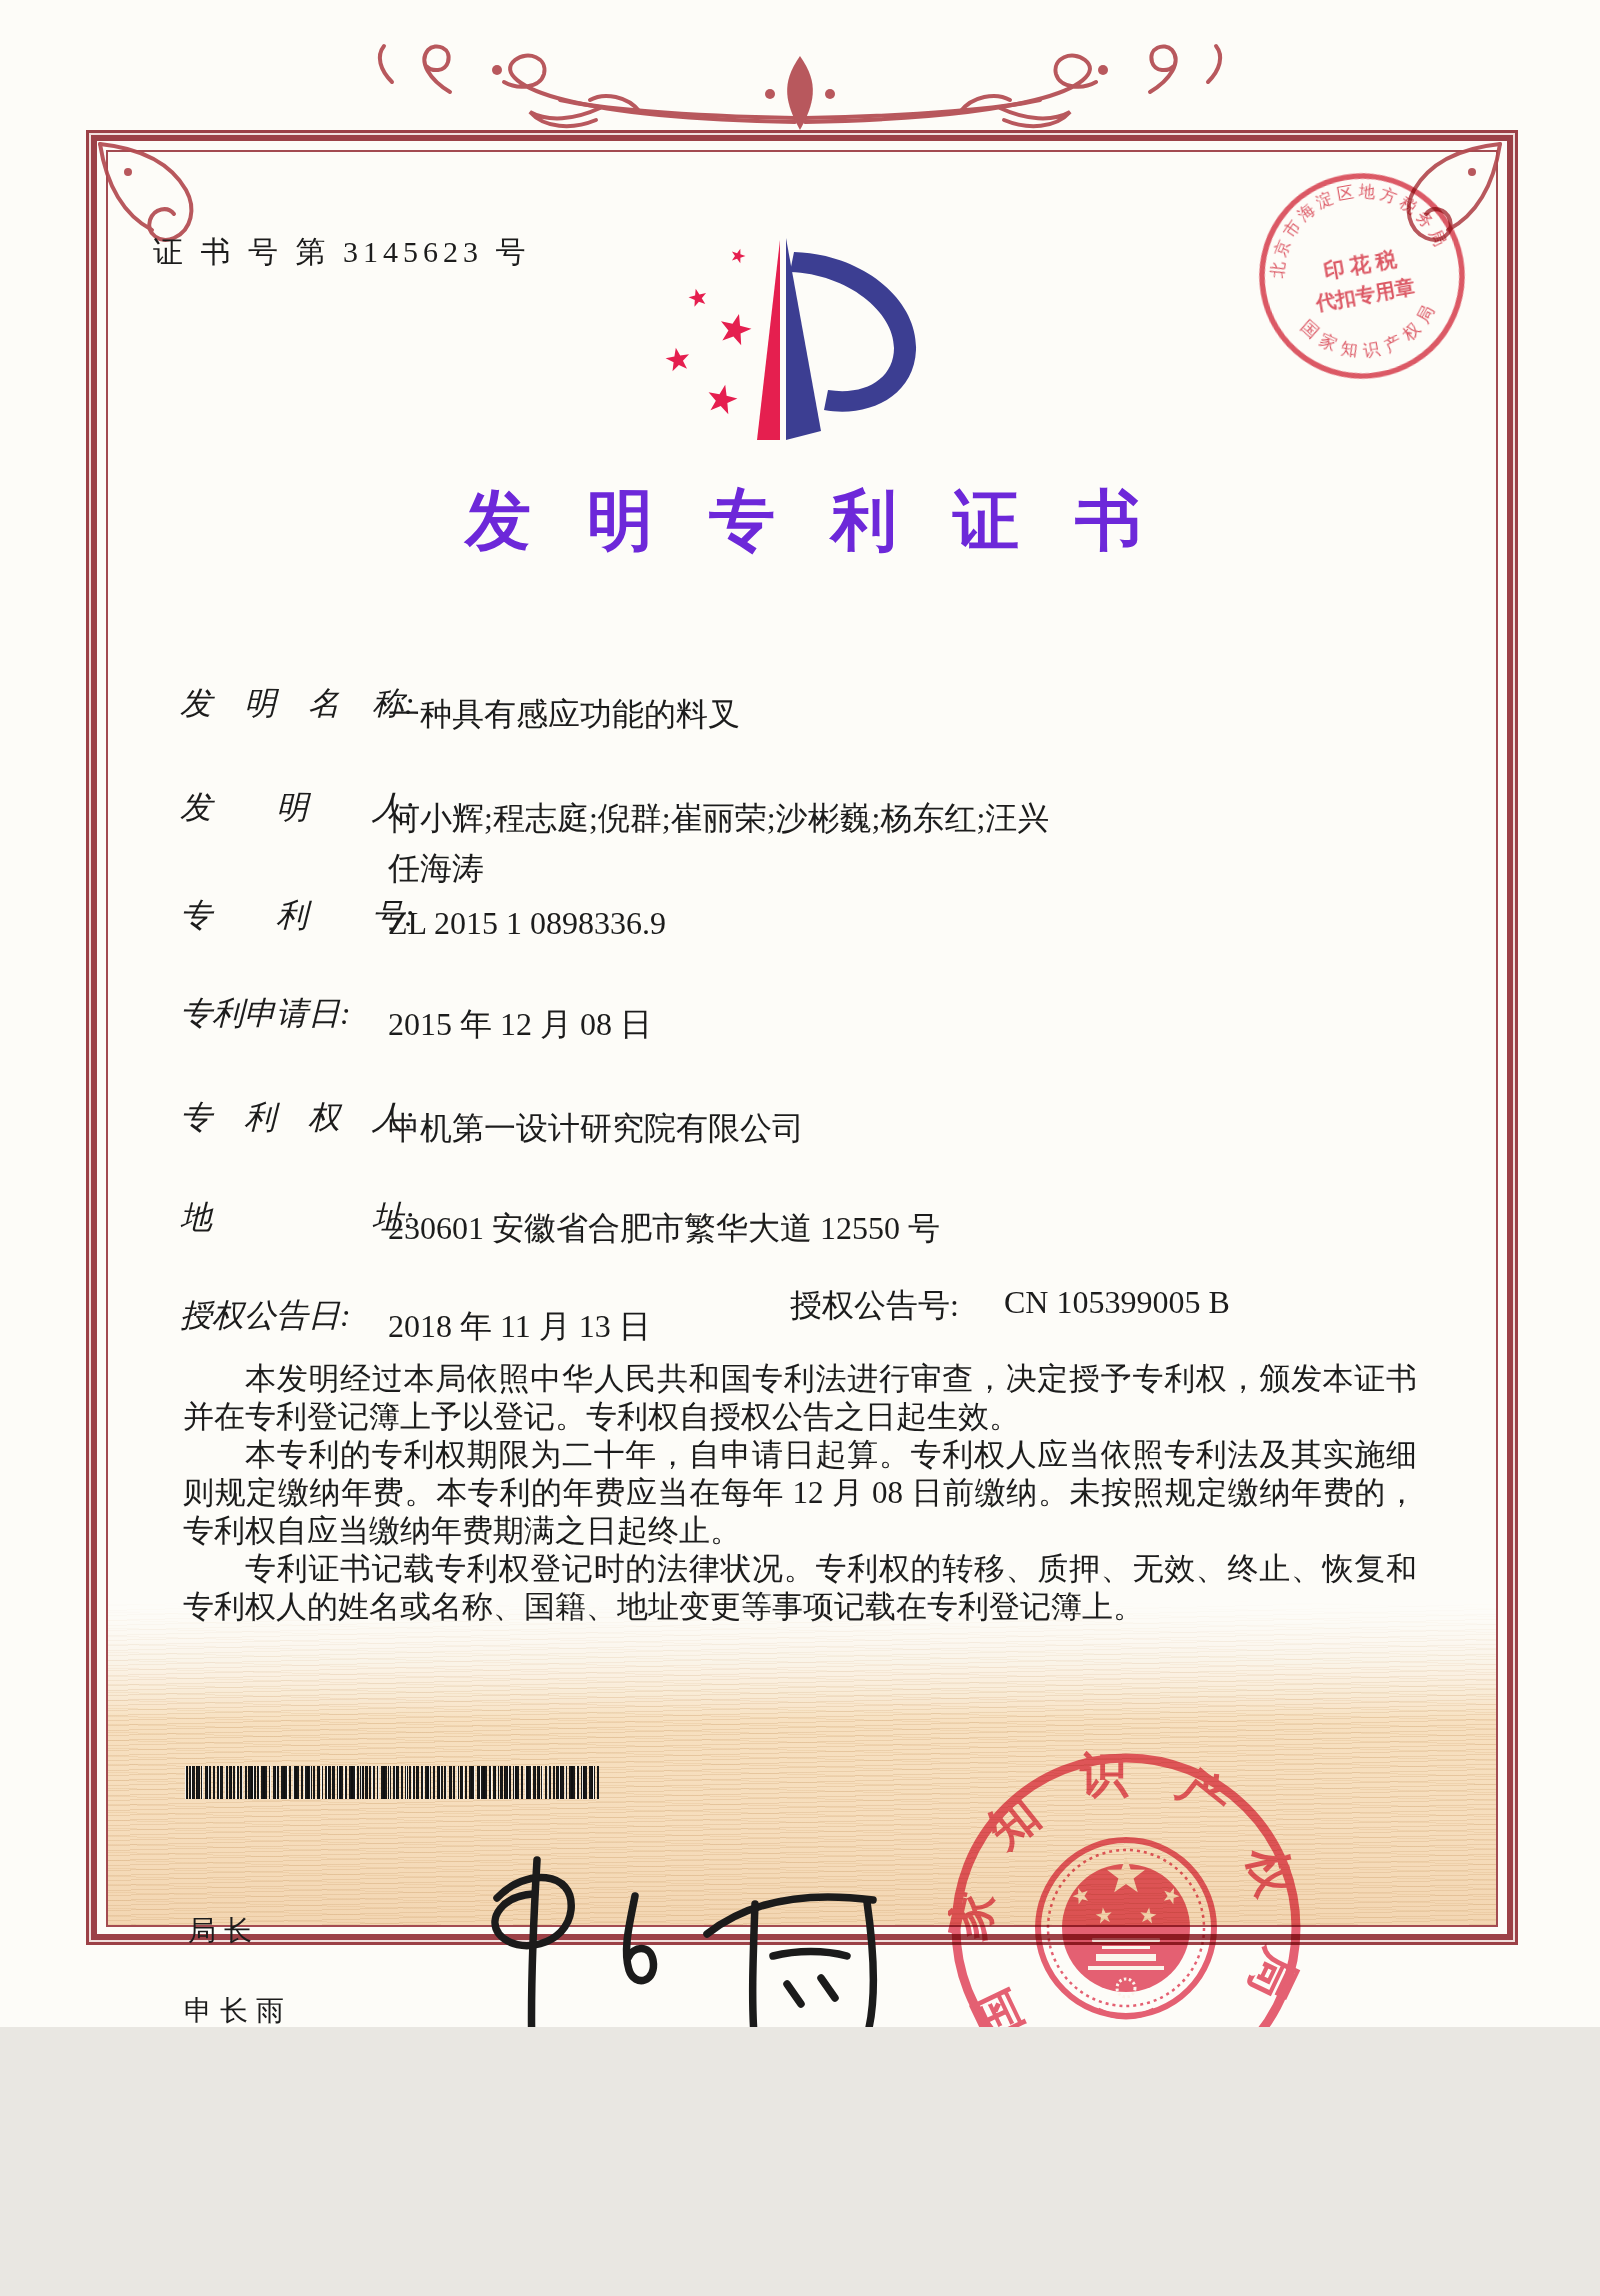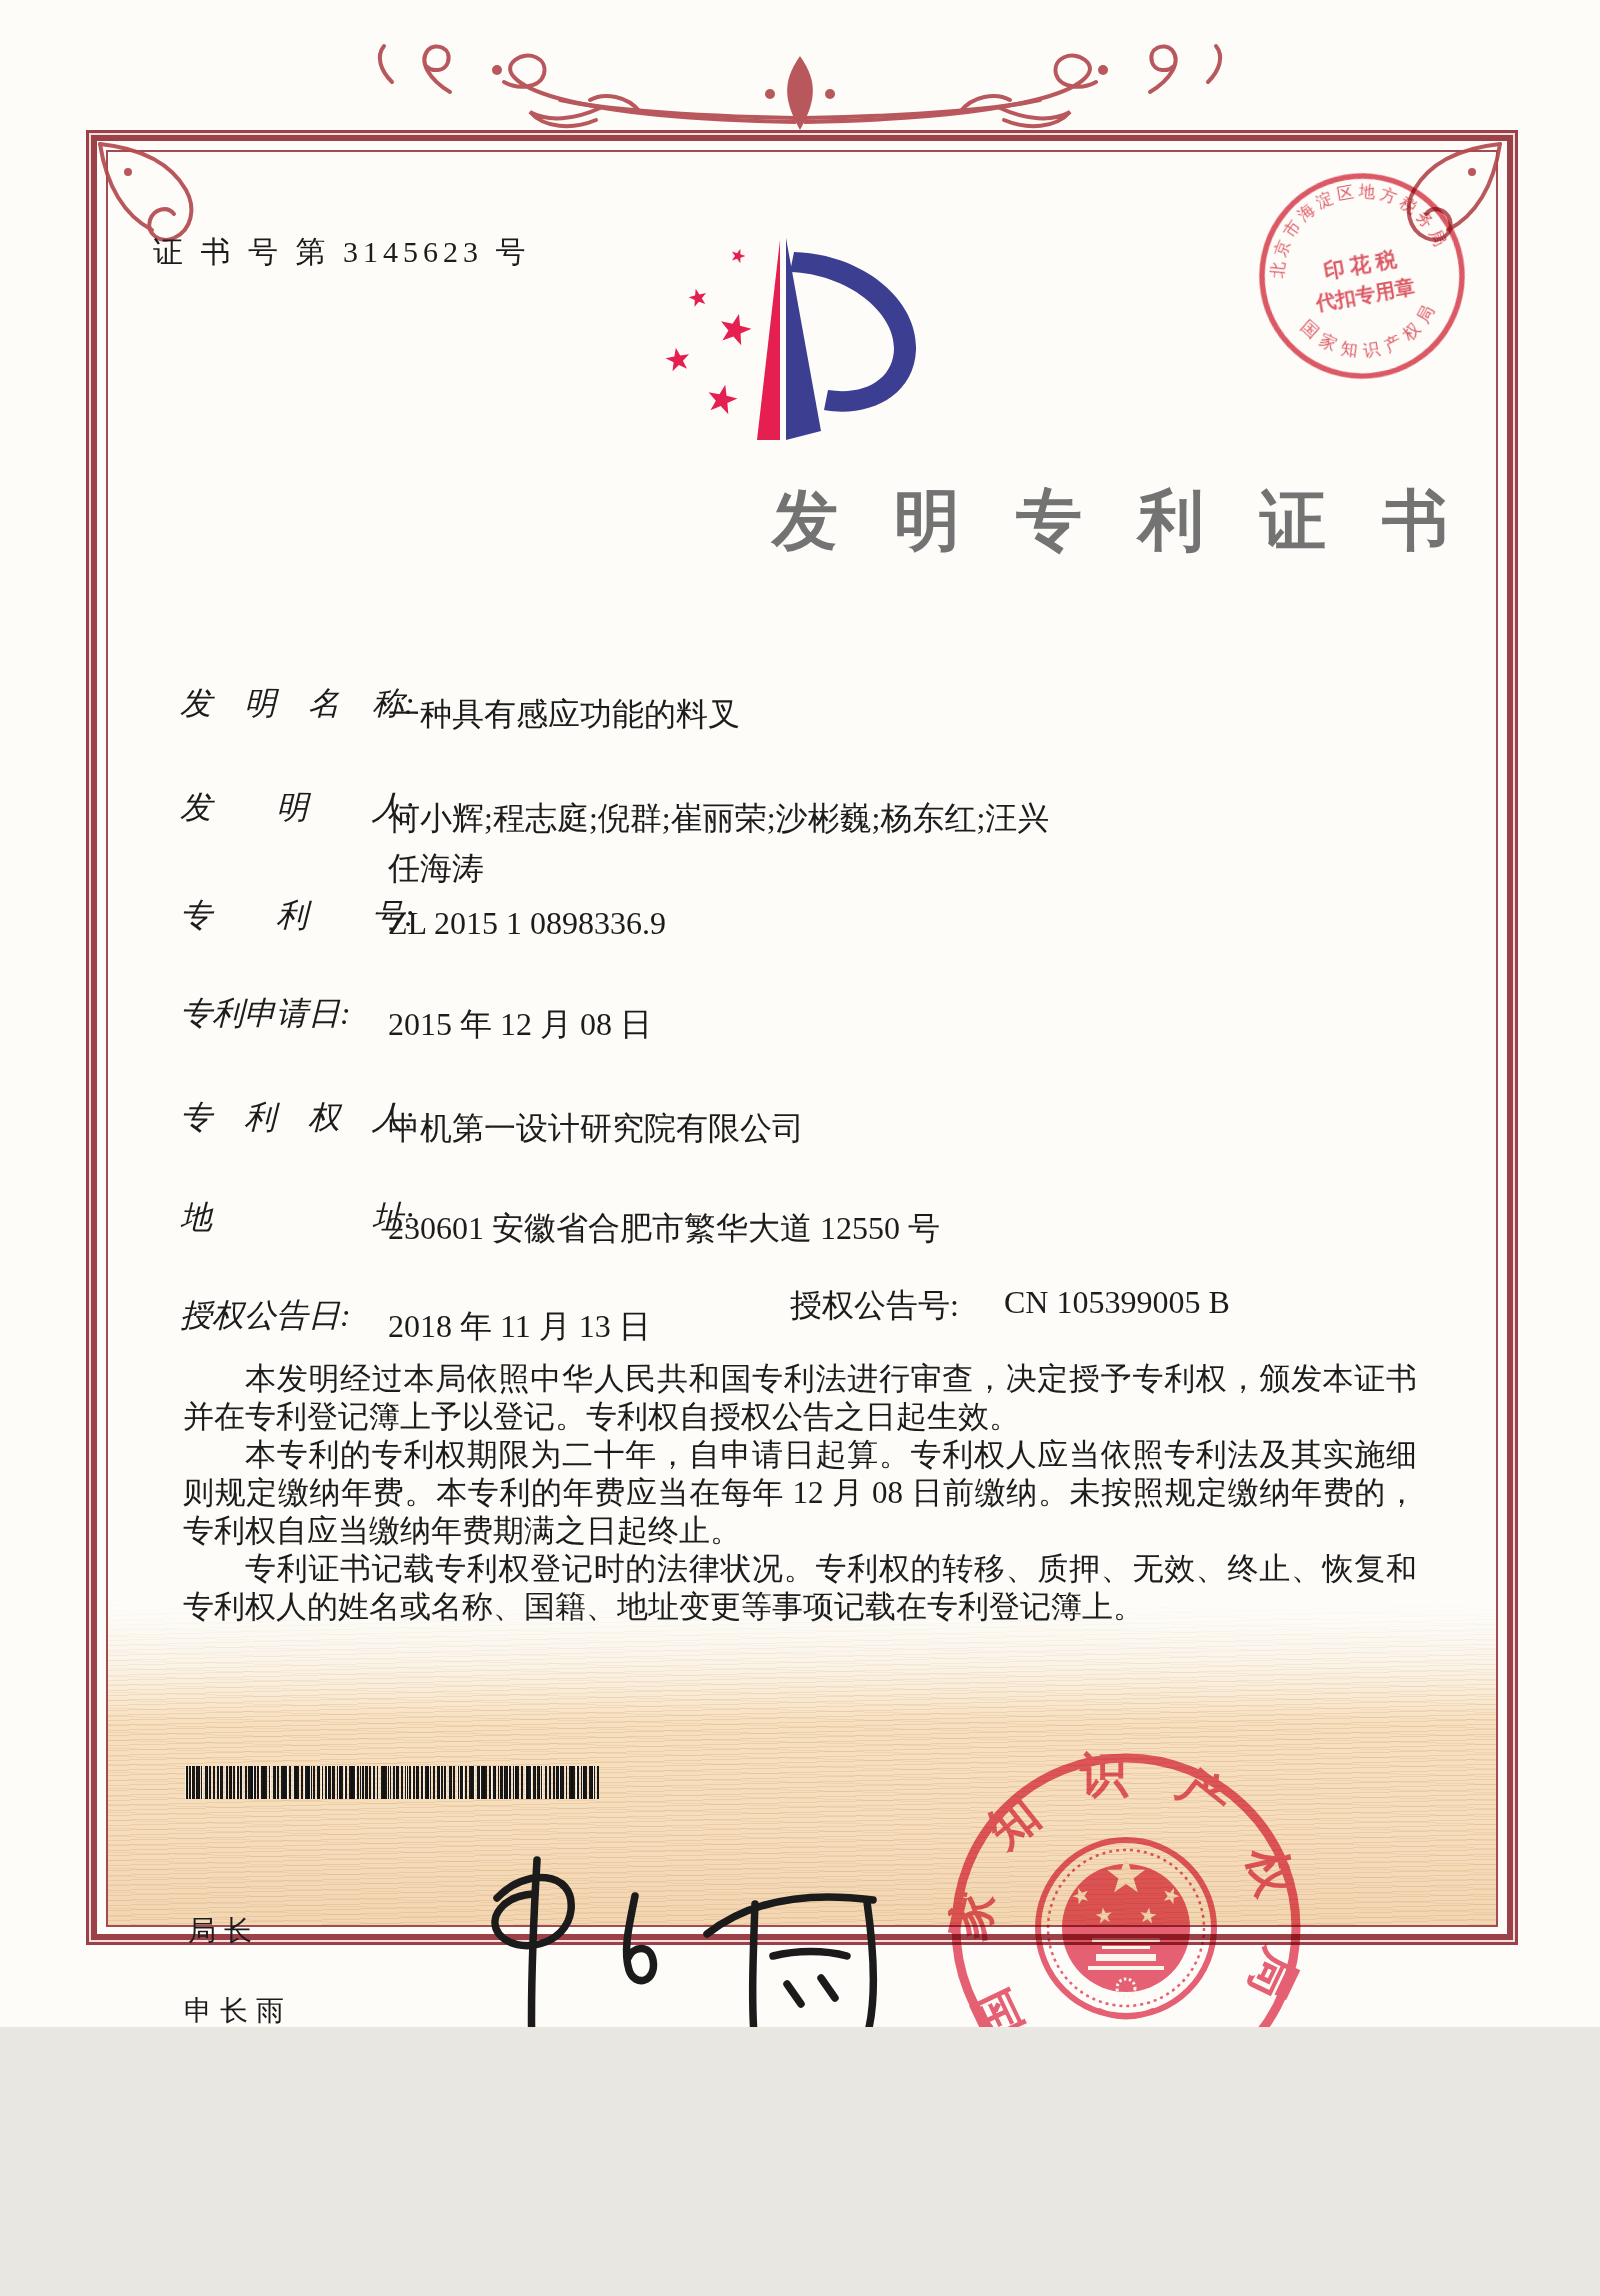--- a/index.html
+++ b/index.html
@@ -19,21 +19,21 @@
     left:108px; right:104px; top:1600px; bottom:102px;
     background:
       repeating-linear-gradient(178.5deg, rgba(205,160,110,.28) 0 1px, rgba(0,0,0,0) 1px 5px),
       repeating-linear-gradient(181.5deg, rgba(214,172,120,.22) 0 1px, rgba(0,0,0,0) 1px 8px),
       linear-gradient(180deg, rgba(247,227,200,0) 0%, rgba(247,225,195,.45) 14%, rgba(246,221,186,.92) 38%, #f6ddbc 70%, #f3d6b2 100%);
     -webkit-mask-image:linear-gradient(180deg, transparent 0, #000 120px);
             mask-image:linear-gradient(180deg, transparent 0, #000 120px);
   }
   
   .cert-no{left:153px; top:232px; font-size:30px; letter-spacing:5px;}
-  .title{left:102px; right:96px; top:476px; text-align:right; font-size:66px; font-weight:bold; letter-spacing:56px; padding-left:56px; color:#737373;}
+  .title{left:102px; right:96px; top:476px; text-align:center; font-size:66px; font-weight:bold; letter-spacing:56px; padding-left:56px; color:#6d28d9;}
   .frow{font-size:32px; white-space:nowrap;}
   .frow .lbl{position:absolute; left:180px; top:10px;font-style:italic;}
   .frow .val{position:absolute; left:388px; top:0;margin-top:21px;}
   .frow .lbl2{position:absolute; left:790px; top:0;}
   .frow .val2{position:absolute; left:1004px; top:0;}
   .paras{left:183px; top:1360px; width:1234px; font-size:31px; line-height:38px; text-align:justify;}
   .paras p{margin:0; text-indent:2em;}
   .barcode{
     left:185px; top:1766px; width:414px; height:33px;
     background:

